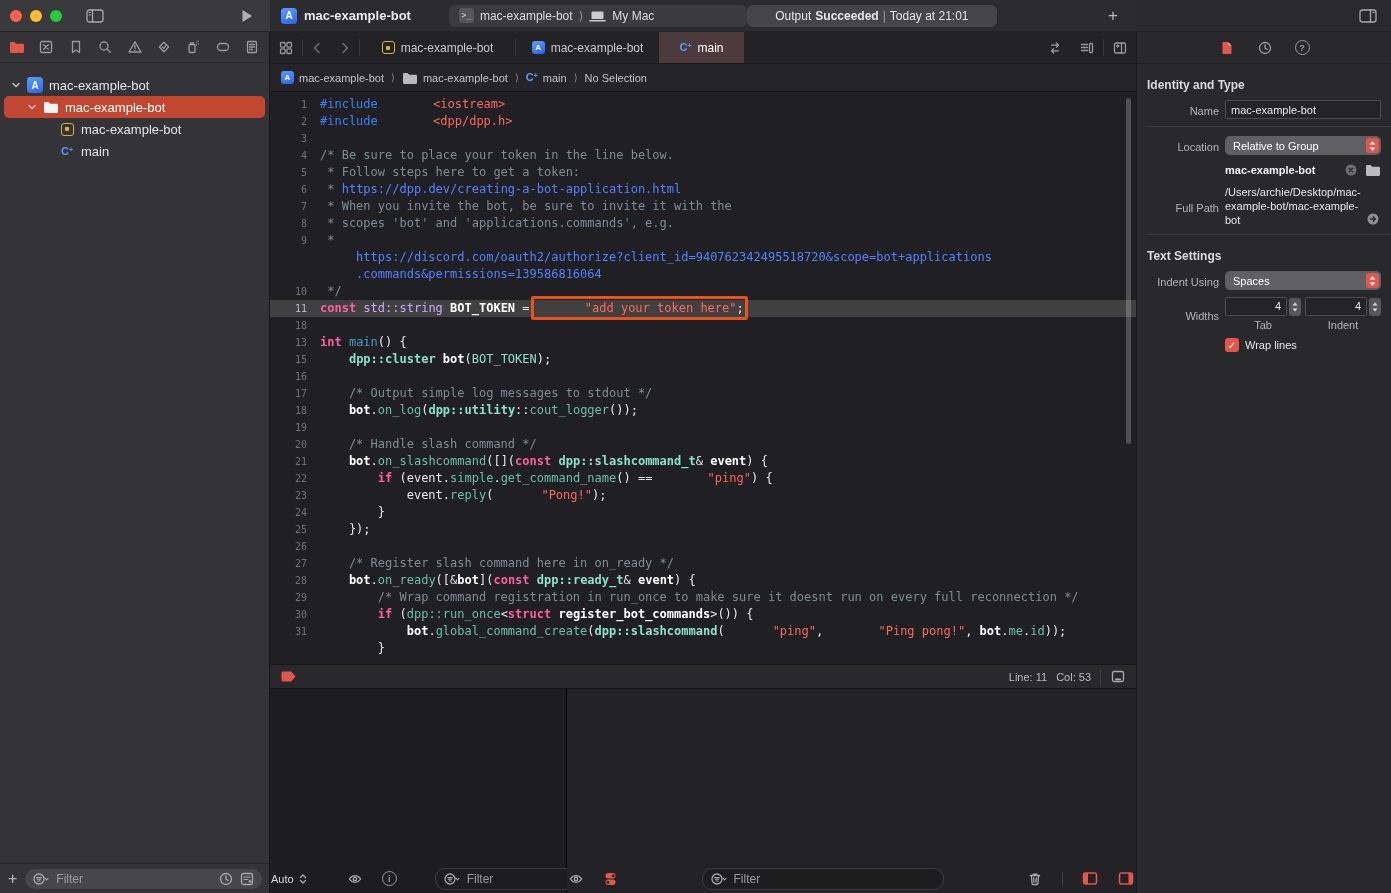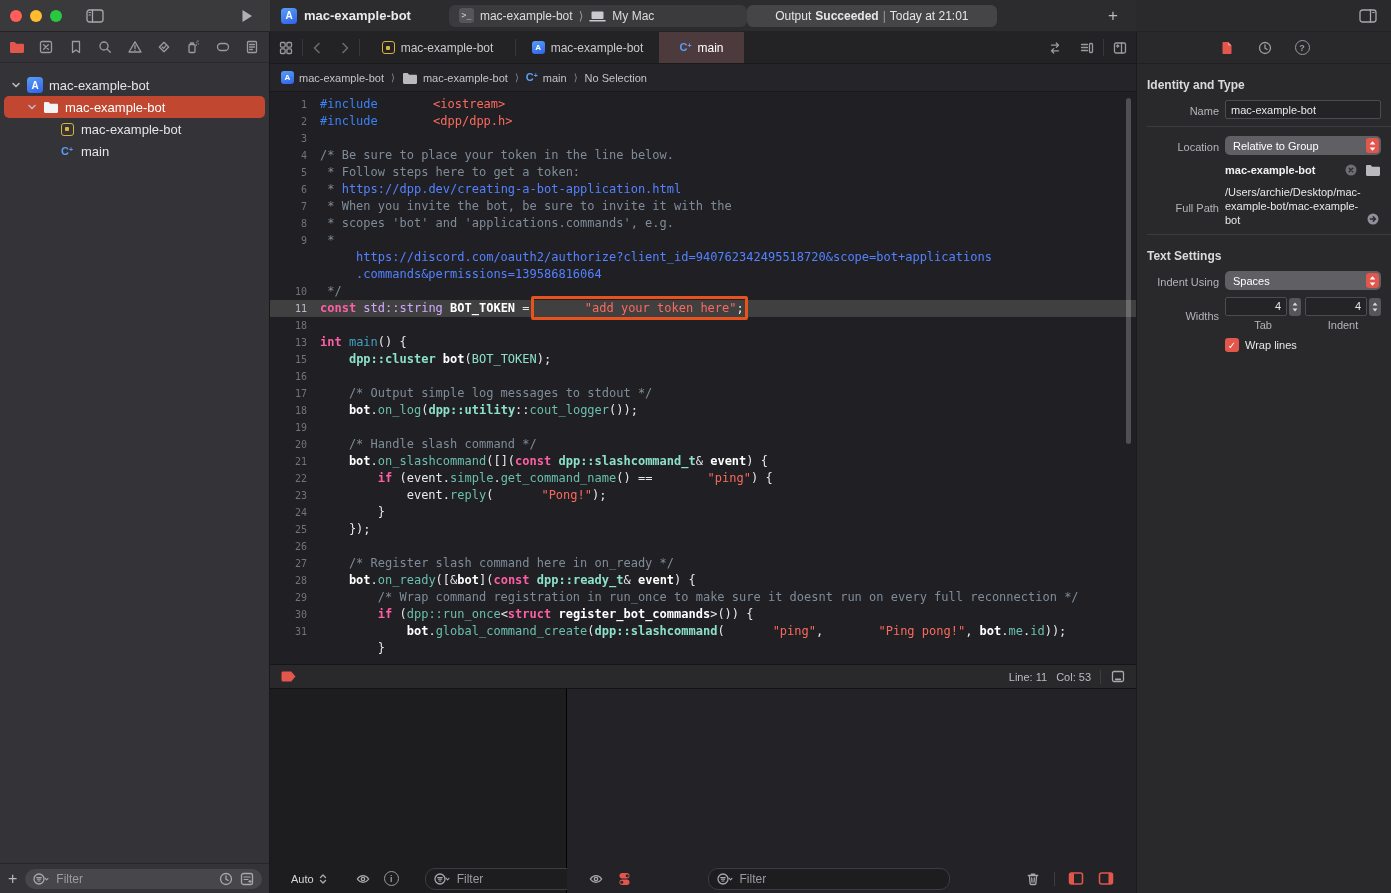--- a/index.html
+++ b/index.html
@@ -72,21 +72,21 @@
   .annot::before{content:"";position:absolute;left:-6px;top:-5px;right:-4px;bottom:-5px;border:3px solid #e8521c;border-radius:2px;pointer-events:none;}
   #vscroll{position:absolute;right:5px;top:6px;width:5px;height:346px;border-radius:3px;background:rgba(255,255,255,.22);}
 
   #debugbar{height:23px;background:#29292c;border-top:1px solid #151517;border-bottom:1px solid #131315;display:flex;align-items:center;padding:0 10px;gap:9px;flex:none;font-size:11px;color:#bcbcc1;}
   #debugbar .spacer{flex:1;}
 
   #panes{flex:1;display:flex;}
   #pane-vars{width:297px;background:#1d1d1f;border-right:1px solid #000;display:flex;flex-direction:column;box-sizing:border-box;}
   #pane-console{flex:1;background:#232327;display:flex;flex-direction:column;}
   .panebody{flex:1;}
-  .panebar{height:29px;display:flex;align-items:center;padding:0 21px;gap:13px;flex:none;font-size:11px;color:#d6d6da;}
+  .panebar{height:29px;display:flex;align-items:center;padding:0 1px;gap:19px;flex:none;font-size:11px;color:#d6d6da;}
   #vars-filter{width:166px;flex:none;}
   #console-filter{width:226px;flex:none;}
   .vsep{width:1px;height:14px;background:#3c3c41;}
 
   
   #inspector{position:absolute;top:32px;left:1136px;width:255px;height:861px;background:#29292c;border-left:1px solid #1b1b1d;box-sizing:border-box;font-size:11px;color:#e6e6e9;}
   #insp-strip{height:31px;display:flex;align-items:center;justify-content:center;gap:22px;border-bottom:1px solid #202023;}
   .ihead{font-size:12px;font-weight:bold;color:#dadadd;margin:14px 0 8px 10px;}
   .irow{display:flex;margin:0 10px 7px 0;align-items:center;}
   .ilabel{width:82px;text-align:right;color:#b4b4b9;padding-right:6px;flex:none;padding-top:3px;}

